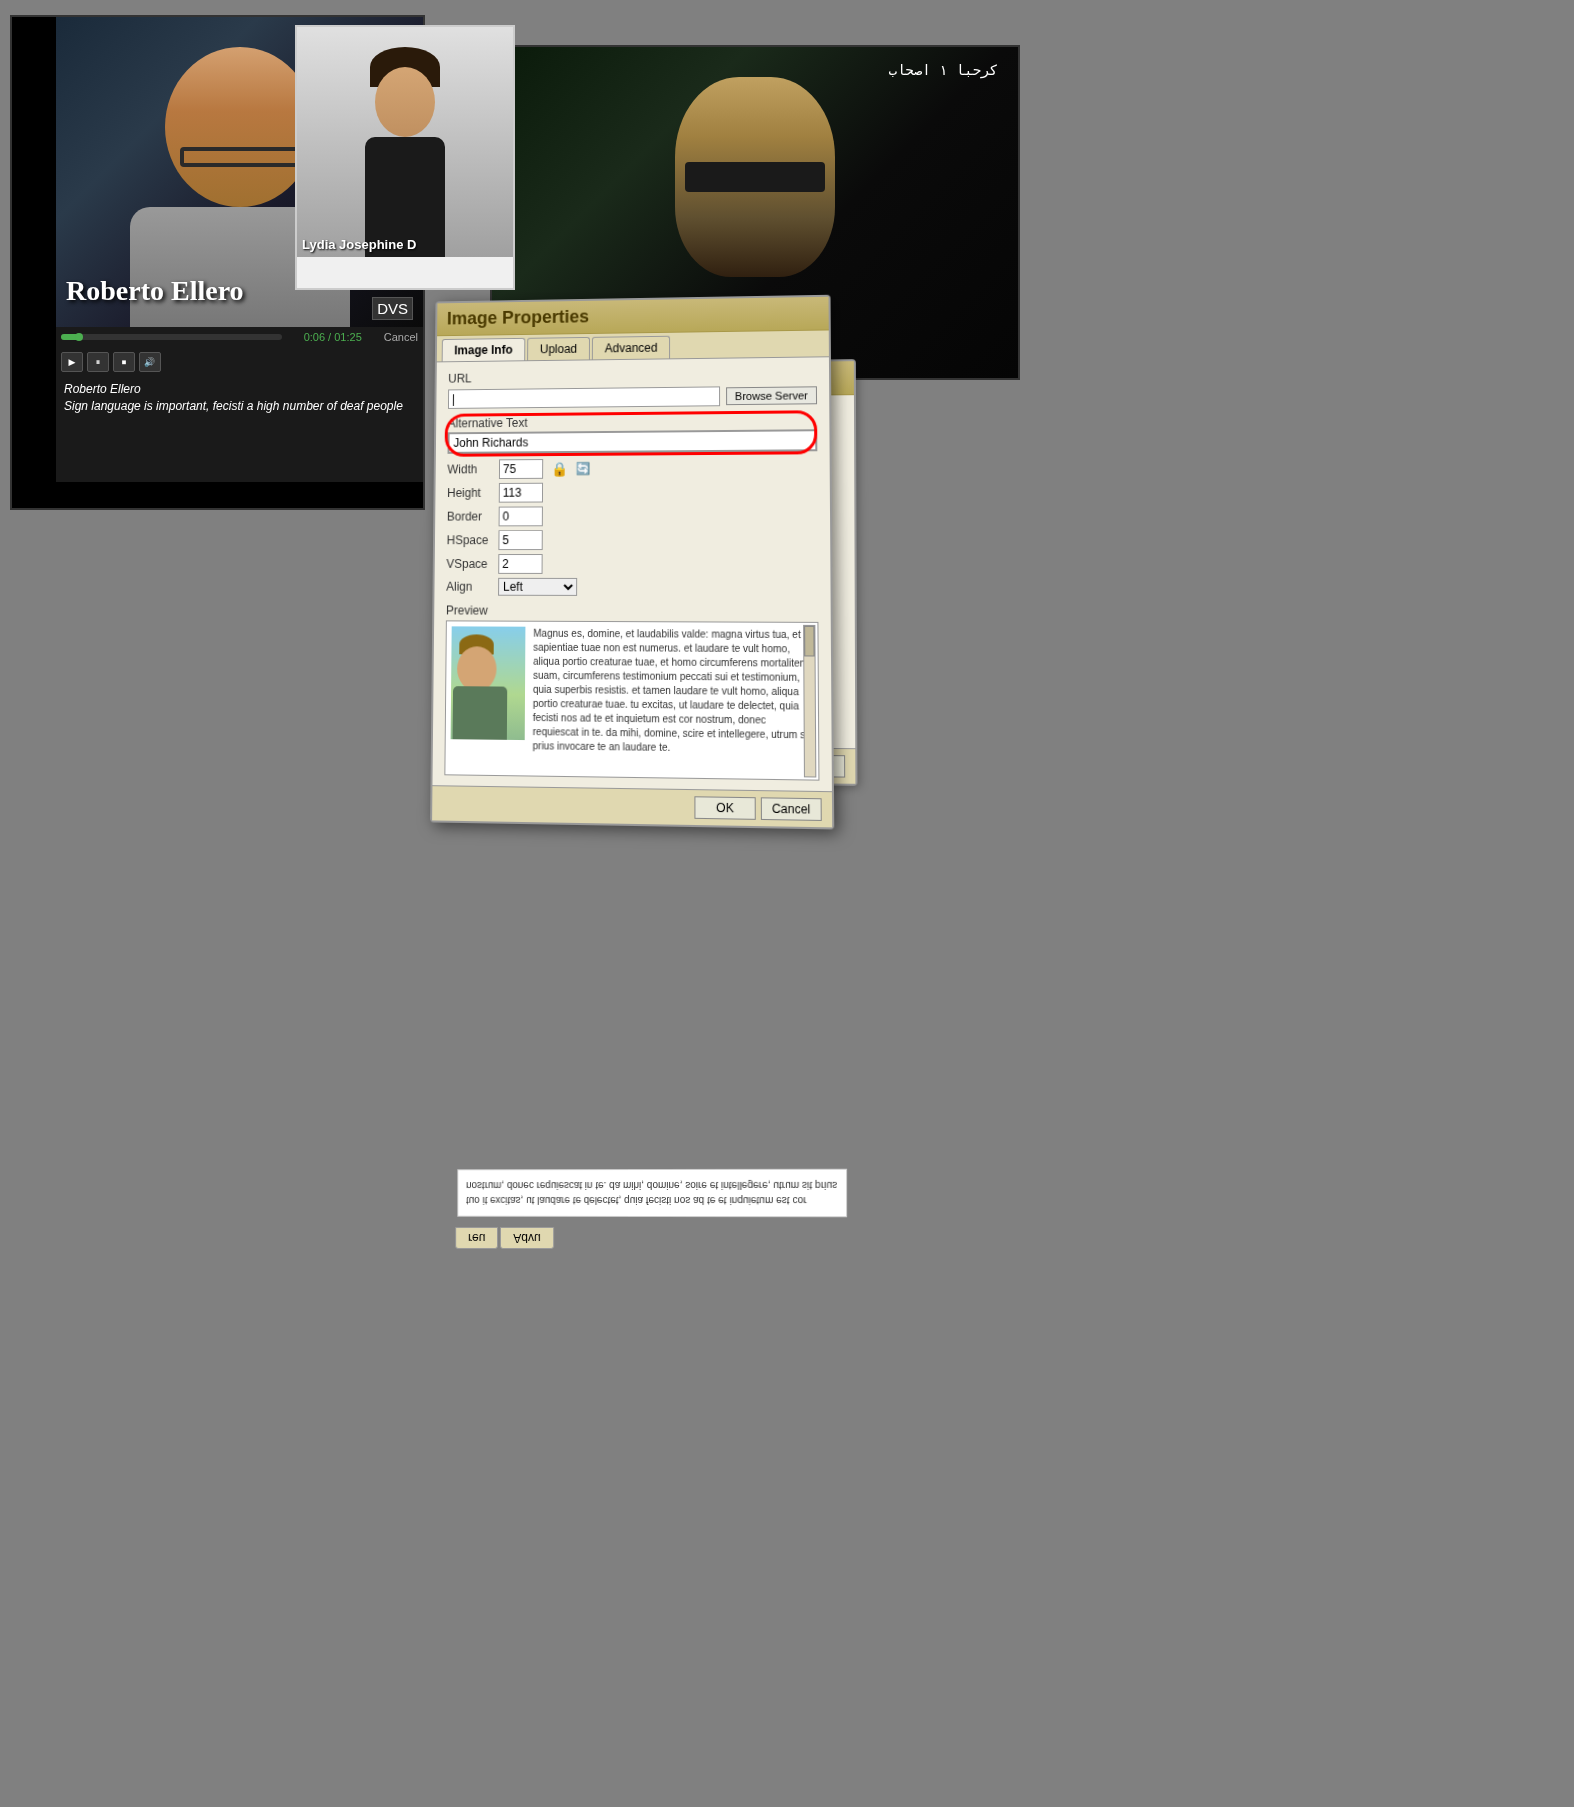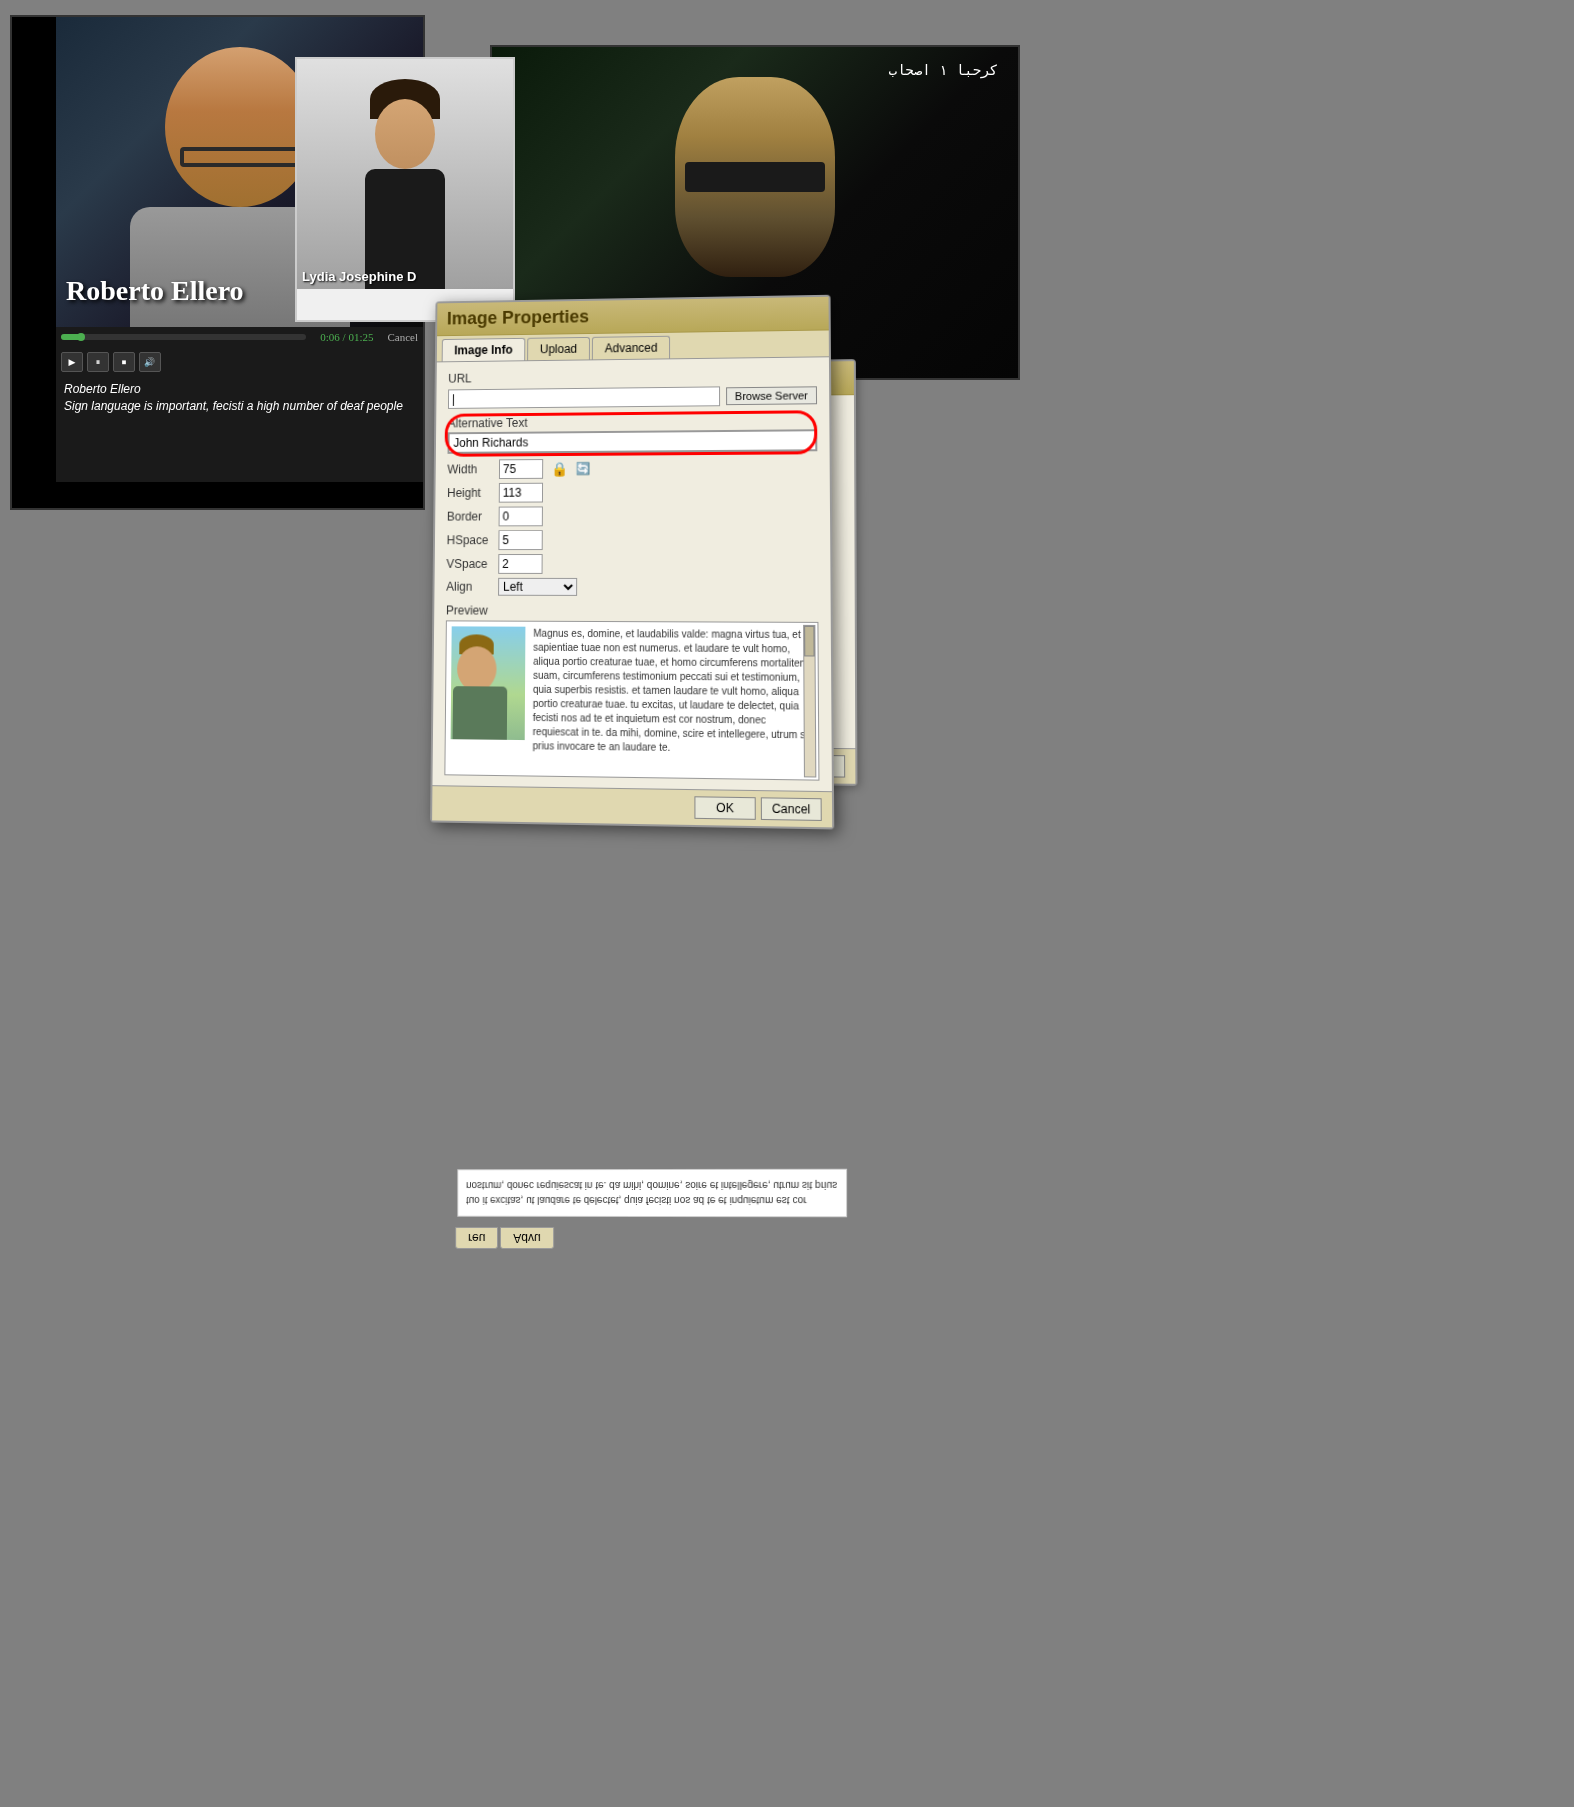--- a/index.html
+++ b/index.html
@@ -39,22 +39,21 @@
       font-size: 15px;
       padding: 2px 4px;
       border: 1px solid #555;
     }
     .video-roberto .progress-bar-container {
       background: #1a1a1a;
       height: 20px;
       display: flex;
       align-items: center;
       padding: 0 5px;
-      gap: 14px;
-      font-family: Liberation Serif, serif;
+      gap: 22px;
     }
     .video-roberto .progress-track {
       flex: 1;
       height: 6px;
       background: #333;
       border-radius: 3px;
       position: relative;
     }
     .video-roberto .progress-fill {
       width: 8%;
@@ -148,21 +147,20 @@
     
     .video-lydia {
       position: absolute;
       top: 25px;
       left: 295px;
       width: 220px;
       height: 265px;
       background: #f0f0f0;
       border: 2px solid #ccc;
       z-index: 5;
-      margin-top: 32px;
     }
     .video-lydia .frame {
       width: 100%;
       height: 230px;
       background: linear-gradient(180deg, #e0e0e0 0%, #c0c0c0 50%, #a0a0a0 100%);
       position: relative;
       overflow: hidden;
     }
     .lydia-name {
       position: absolute;

